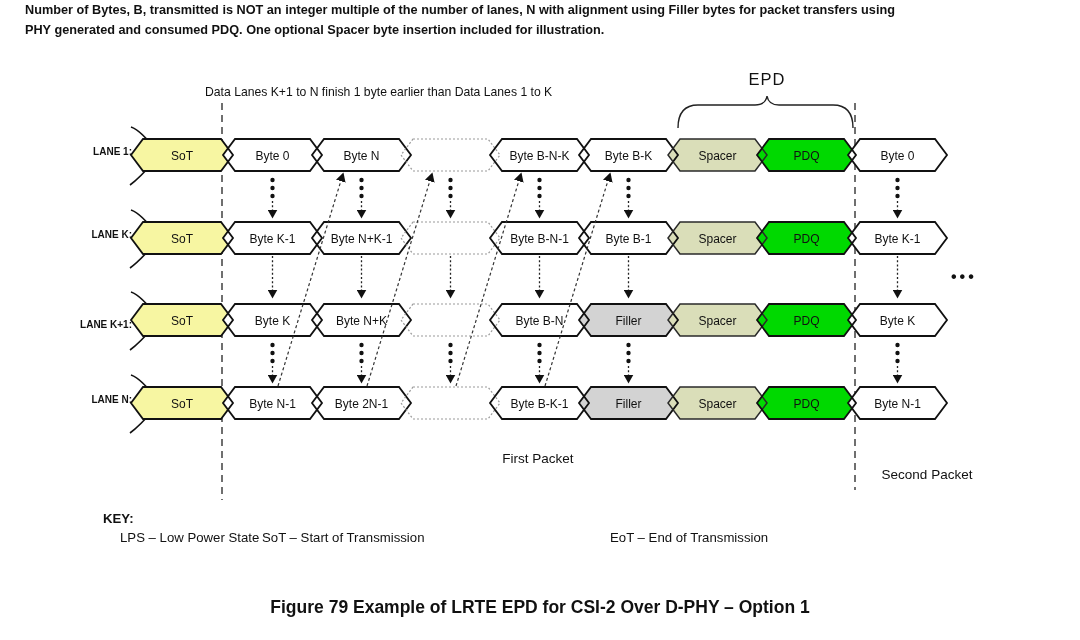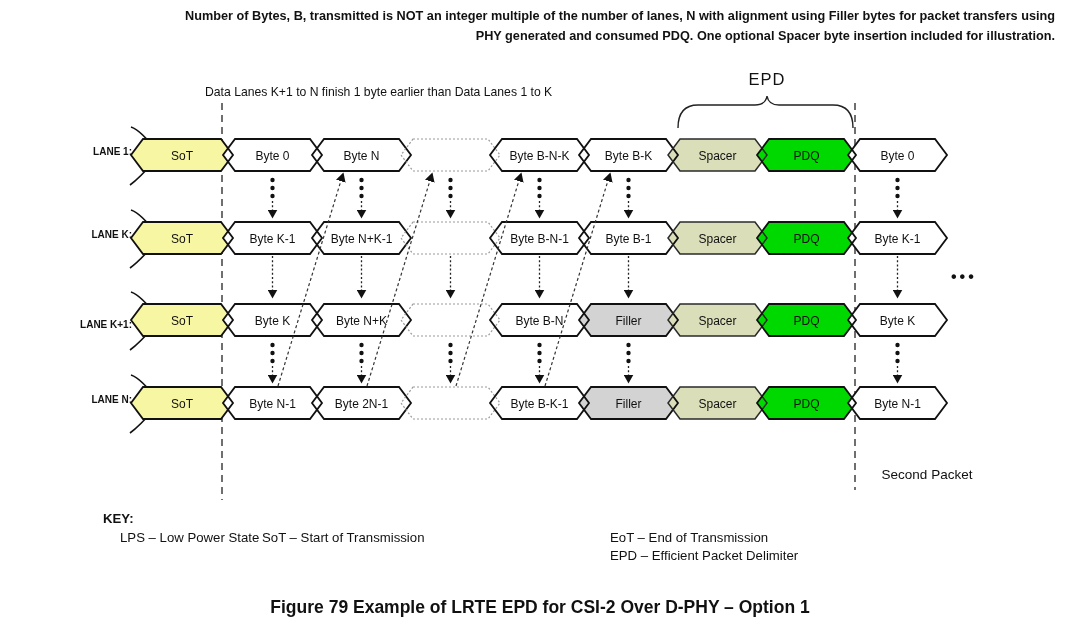--- a/index.html
+++ b/index.html
@@ -1,20 +1,20 @@
 <!DOCTYPE html>
 <html><head>
 <meta charset="utf-8">
 <style>
   html,body{margin:0;padding:0;background:#fff;}
   .stage{position:relative;width:1080px;height:640px;background:#fff;overflow:hidden;
          font-family:"Liberation Sans","DejaVu Sans",sans-serif;color:#111;}
   .stage svg{position:absolute;left:0;top:0;}
   .lbl{position:absolute;white-space:nowrap;}
-  .title{left:50%;transform:translateX(-50%);top:7px;width:1030px;text-align:right;
+  .title{left:50%;transform:translateX(-50%);top:1px;width:1030px;text-align:left;
          font-size:12.7px;font-weight:bold;white-space:pre-line;line-height:1.55;}
   .lanes-note{left:205px;top:85px;font-size:12.2px;}
   .epd{left:737px;top:70px;width:60px;text-align:center;font-size:16.5px;letter-spacing:1px;}
   .lane-label{left:28px;width:104px;text-align:right;font-size:10px;font-weight:bold;}
   .first-packet{left:438px;top:451px;width:200px;text-align:center;font-size:13.5px;}
   .second-packet{left:862px;top:447px;width:130px;text-align:center;font-size:13.5px;margin-top:20px;}
   .dots{left:951px;top:268px;font-size:16px;font-weight:bold;letter-spacing:3px;}
   .key-head{left:103px;top:511px;font-size:13.2px;font-weight:bold;}
   .key-item{top:530px;font-size:13.2px;}
   .key-item2{top:548px;font-size:13.2px;}
@@ -216,22 +216,22 @@
 PHY generated and consumed PDQ. One optional Spacer byte insertion included for illustration.</div>
   <div class="lbl lanes-note">Data Lanes K+1 to N finish 1 byte earlier than Data Lanes 1 to K</div>
   <div class="lbl epd">EPD</div>
 
   <div class="lbl lane-label" style="top:146px">LANE 1:</div>
   <div class="lbl lane-label" style="top:229px">LANE K:</div>
   <div class="lbl lane-label" style="top:319px">LANE K+1:</div>
   <div class="lbl lane-label" style="top:394px">LANE N:</div>
 
   <div class="lbl dots">•••</div>
+  <div class="lbl first-packet">First Packet</div>
   <div class="lbl second-packet">Second Packet</div>
 
   <div class="lbl key-head">KEY:</div>
   <div class="lbl key-item" style="left:120px">LPS – Low Power State</div>
   <div class="lbl key-item" style="left:262px">SoT – Start of Transmission</div>
   <div class="lbl key-item" style="left:610px">EoT – End of Transmission</div>
-  <div class="lbl key-item2" style="left:610px">EPD – Efficient Packet Delimiter</div>
 
   <div class="lbl caption">Figure 79 Example of LRTE EPD for CSI-2 Over D-PHY – Option 1</div>
 </div>
 
 </body></html>

